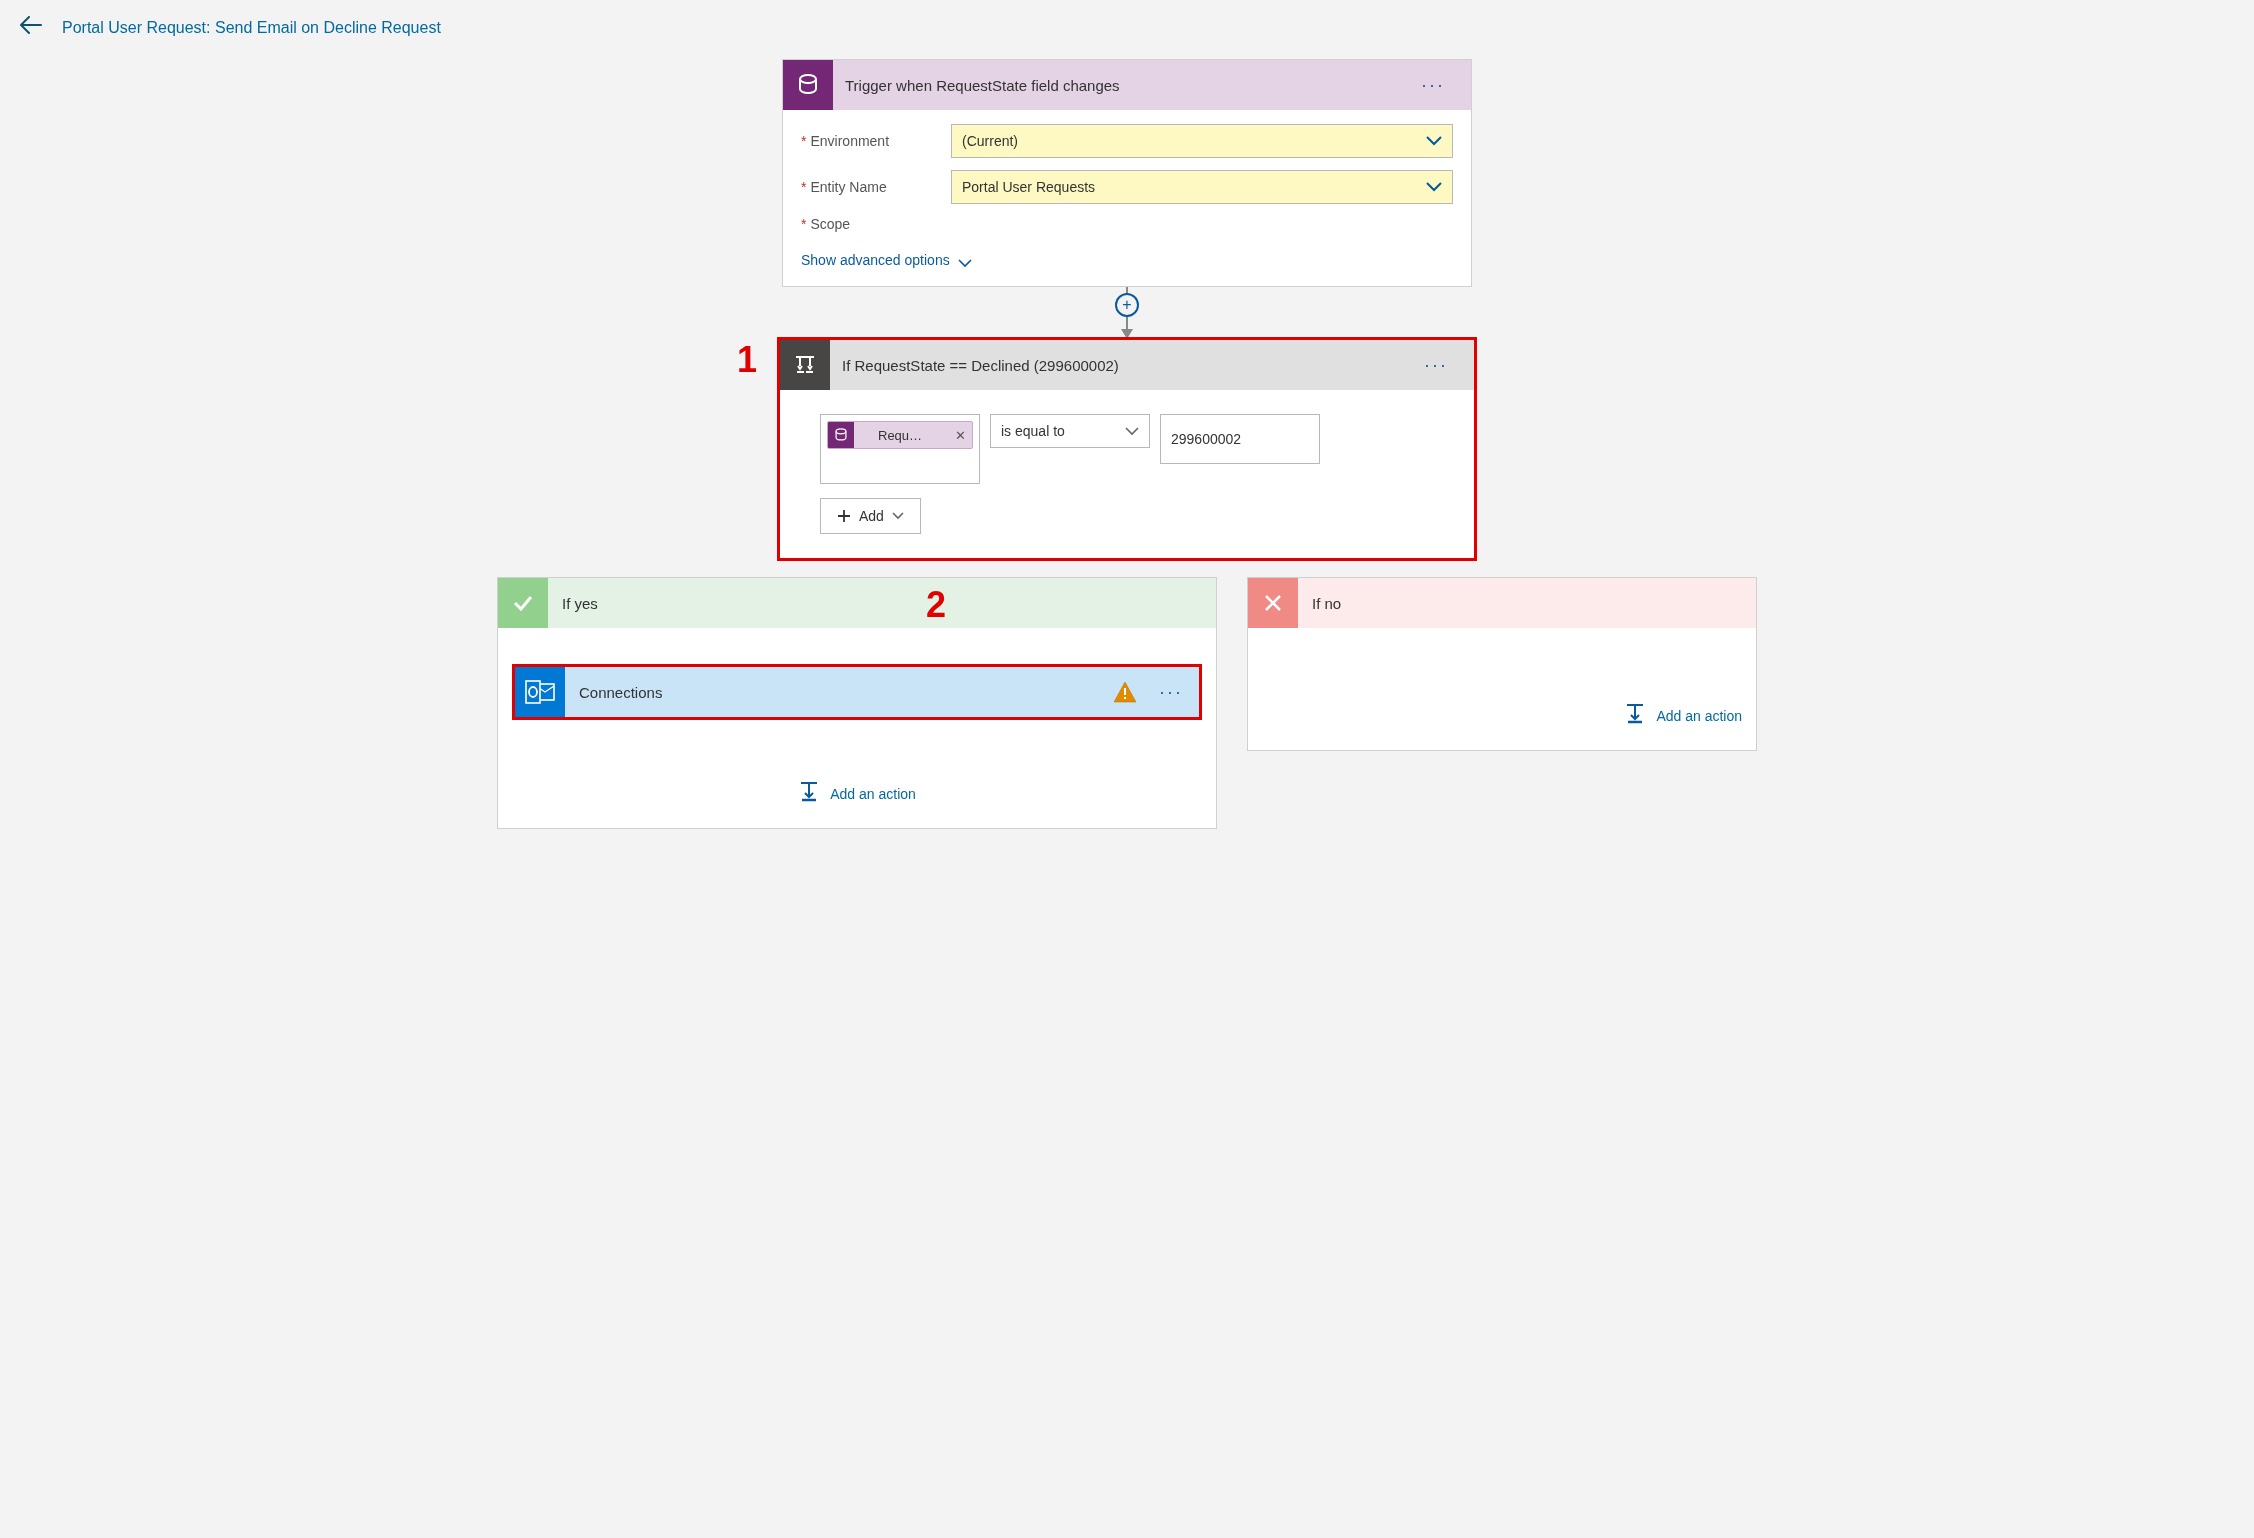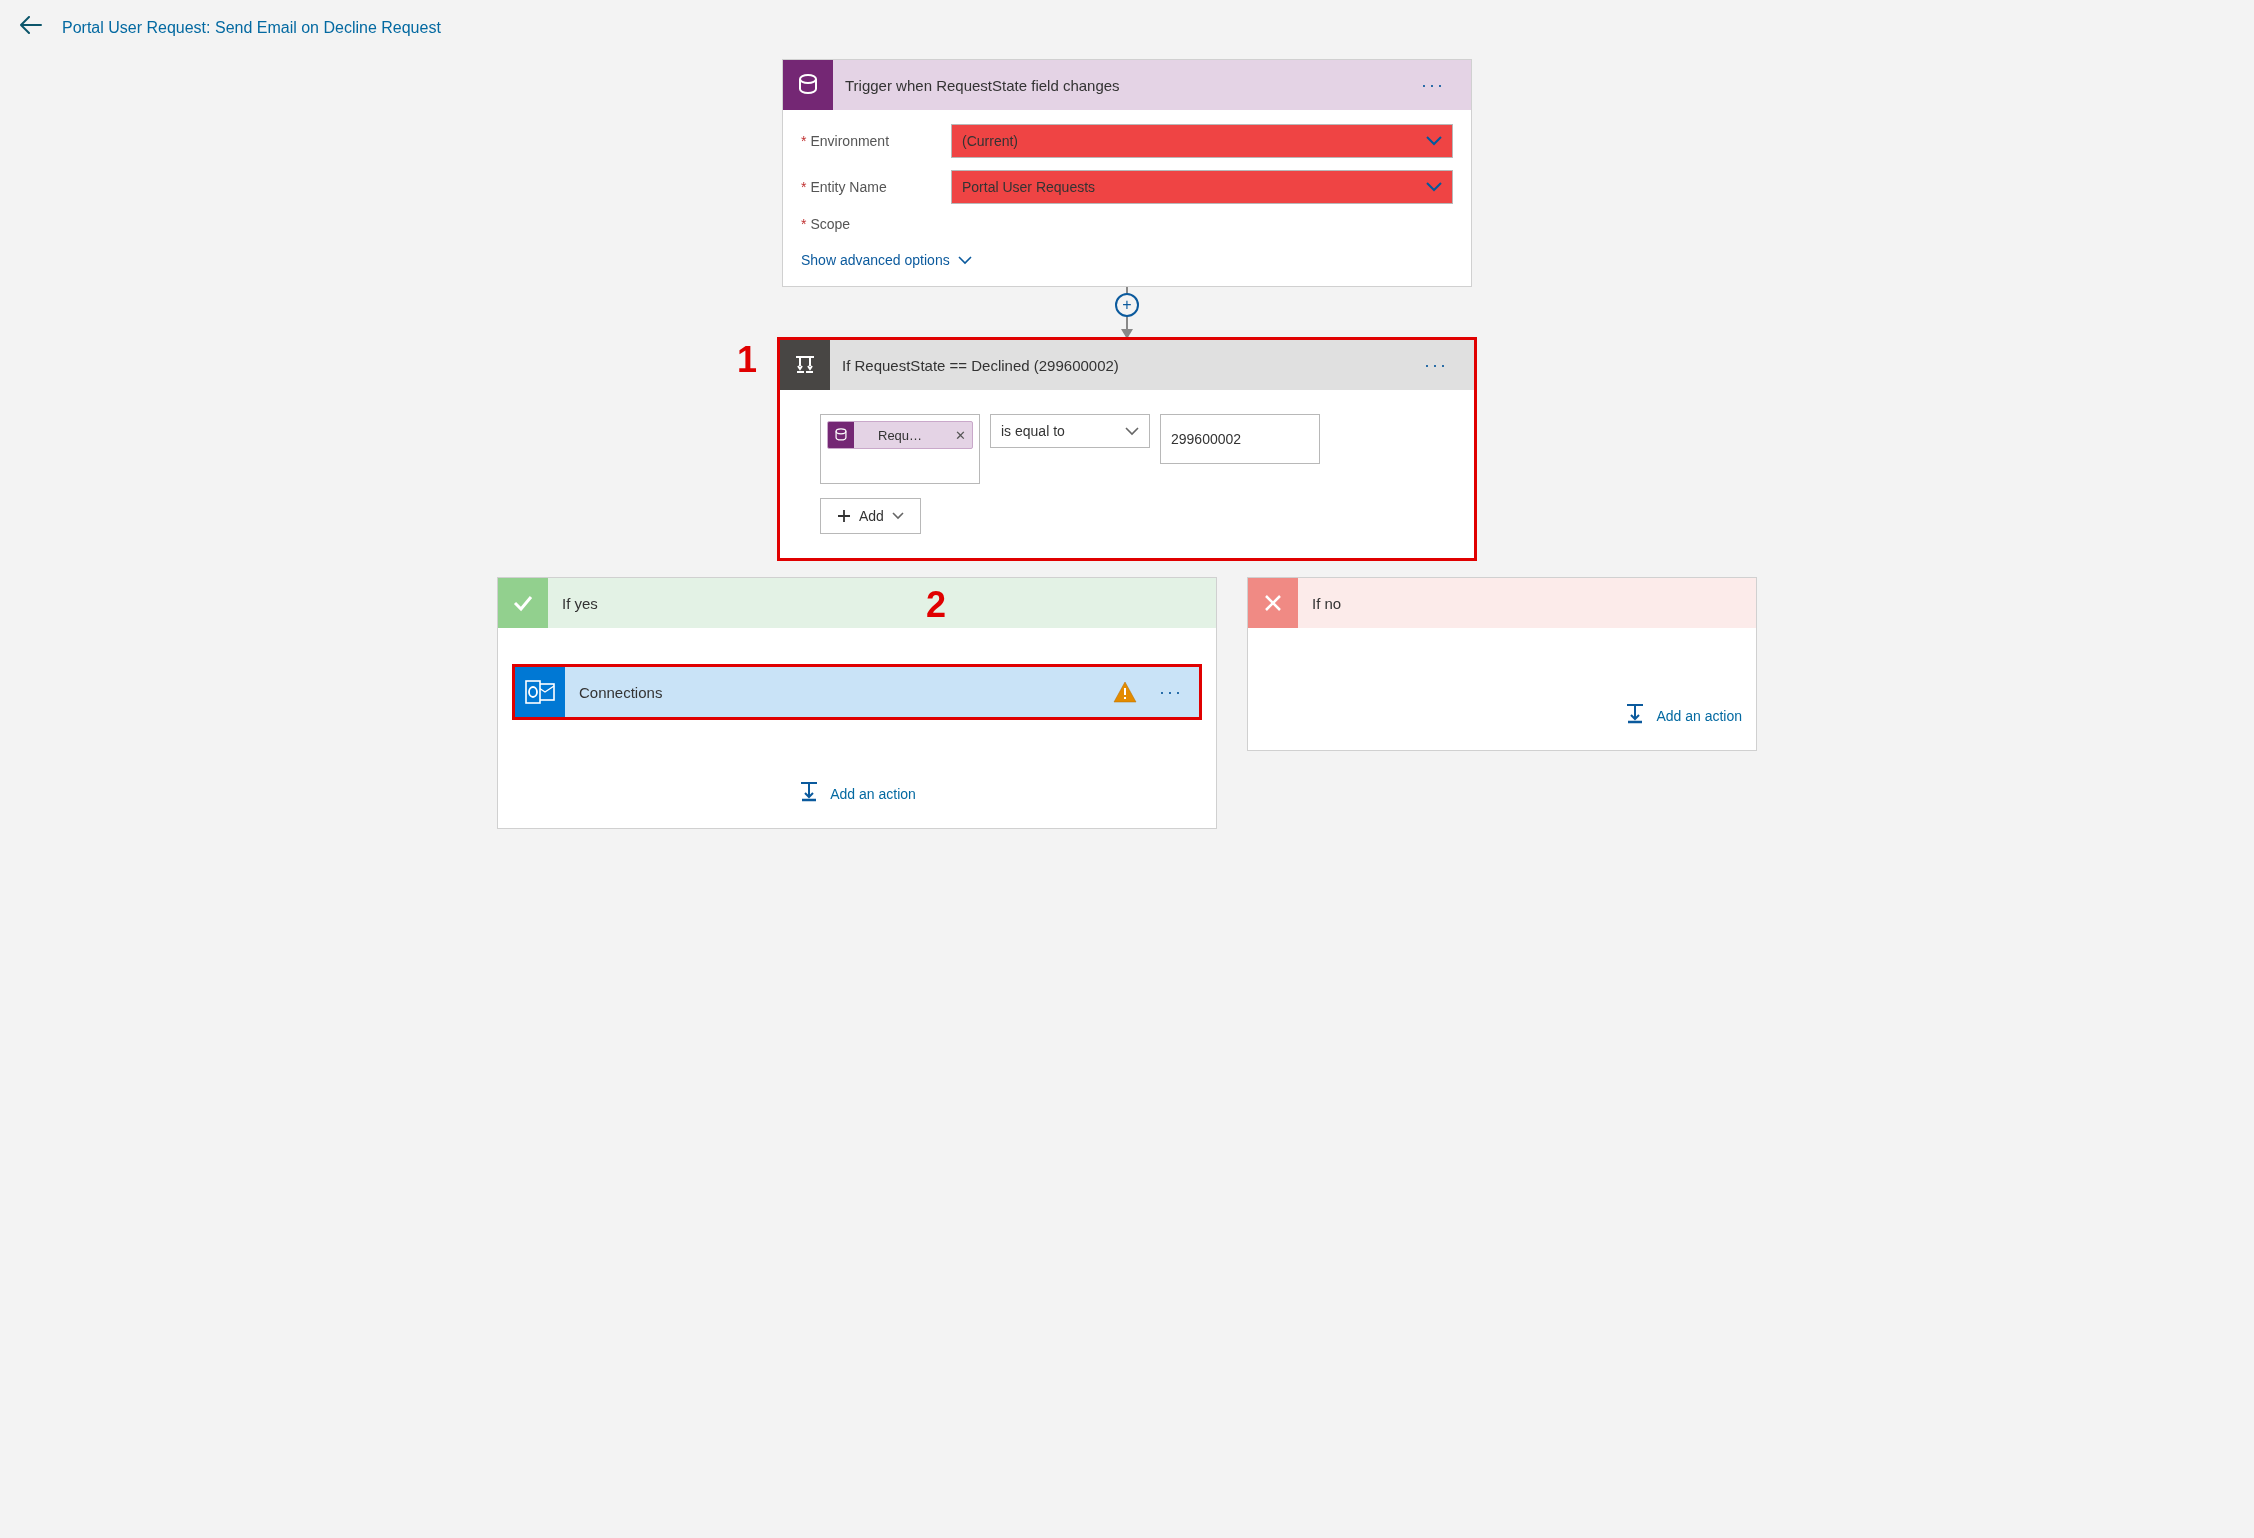--- a/index.html
+++ b/index.html
@@ -87,31 +87,31 @@
   }
   .req-star { color: #c03030; margin-right: 4px; }
   .select-input {
     flex: 1;
     height: 34px;
     border: 1px solid #b8b8b8;
     display: flex;
     align-items: center;
     justify-content: space-between;
     padding: 0 10px;
-    background: #ef4444;
+    background: #fef9c3;
     cursor: pointer;
   }
   .chev { color: #005a9e; }
   .adv-link {
     margin-top: 8px;
     color: #0b5a9d;
     font-size: 14px;
     cursor: pointer;
     display: inline-flex;
-    align-items: center;
+    align-items: flex-end;
     gap: 8px;
   }
   
   .connector-wrap {
     position: relative;
     height: 50px;
     display: flex;
     align-items: center;
     justify-content: center;
   }

